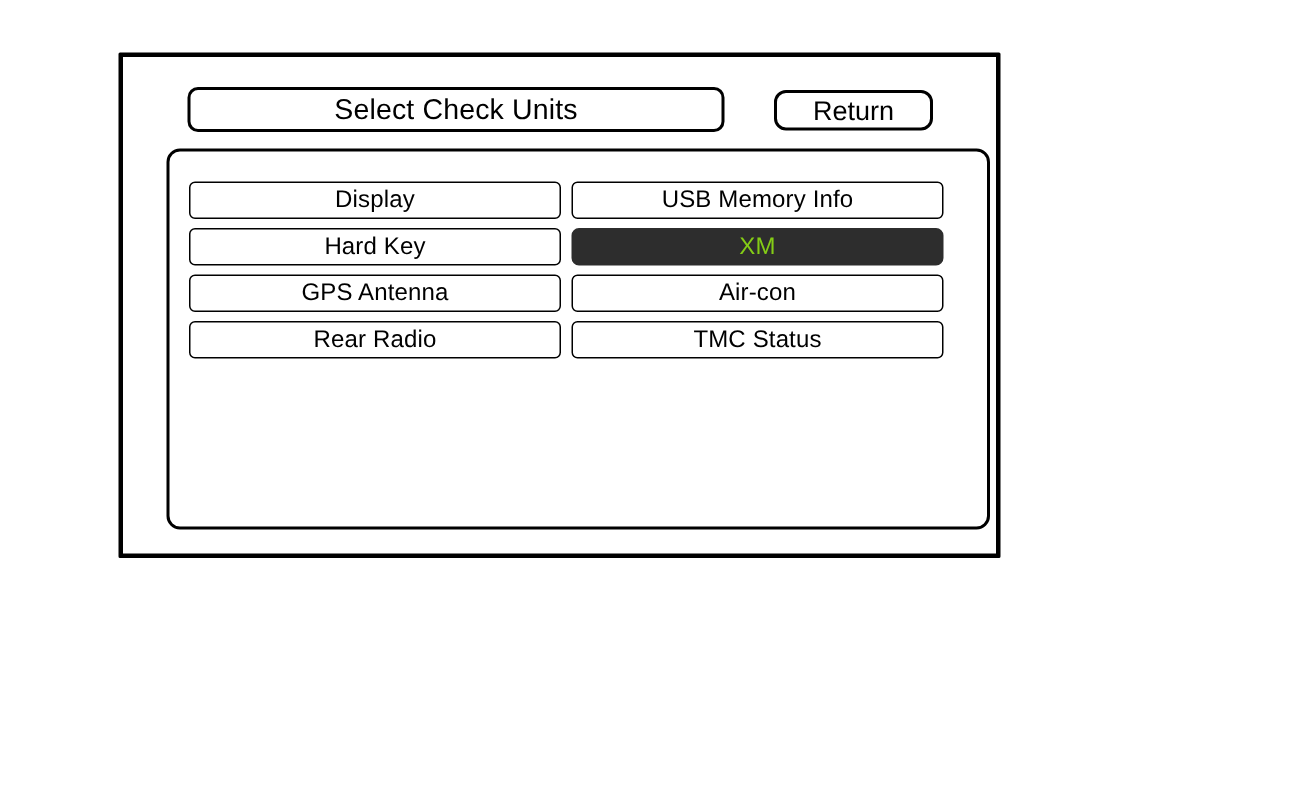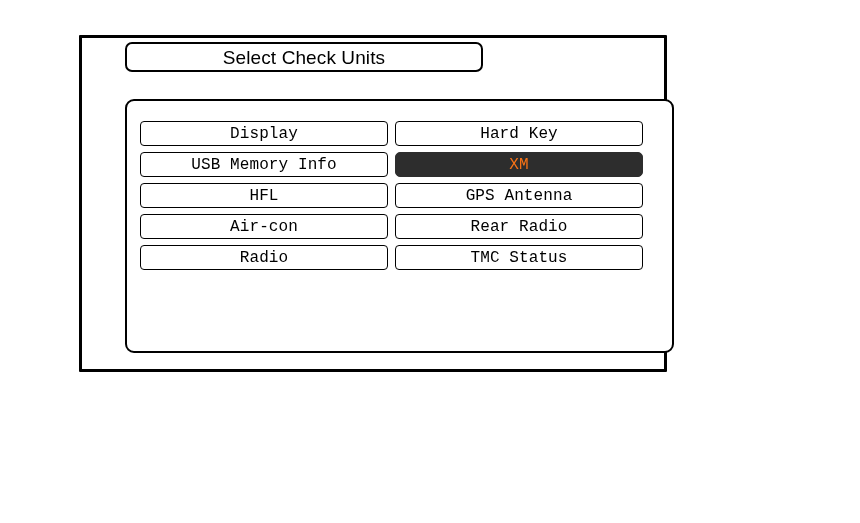--- a/index.html
+++ b/index.html
@@ -26,21 +26,21 @@
     box-sizing: border-box;
     border: 3px solid #000000;
     background: #ffffff;
     border-radius: 1px;
   }
 
   
   #title-bar {
     position: absolute;
     left: 43px;
-    top: 4px;
+    top: 20px;
     width: 358px;
     height: 30px;
     box-sizing: border-box;
     border: 2.5px solid #000000;
     border-radius: 7px;
     background: #ffffff;
     display: flex;
     align-items: center;
     justify-content: center;
   }
@@ -70,29 +70,28 @@
   #return-button .label {
     font-size: 18px;
     color: #000000;
     line-height: 1;
     white-space: nowrap;
   }
 
   
   #list-panel {
     position: absolute;
-    left: 43px;
+    left: 29px;
     top: 61px;
     width: 549px;
     height: 254px;
     box-sizing: border-box;
     border: 2.5px solid #000000;
     border-radius: 9px;
     background: #ffffff;
-    font-family: Liberation Mono, monospace;
   }
 
   #unit-grid {
     position: absolute;
     left: 13px;
     top: 20px;
     width: 503px;
     display: grid;
     grid-template-columns: 248px 248px;
     column-gap: 7px;
@@ -118,61 +117,58 @@
     white-space: nowrap;
     letter-spacing: 0.1px;
   }
 
   .unit-button.disabled {
     background: #2d2d2d;
     border-color: #2d2d2d;
     border-radius: 5px;
   }
   .unit-button.disabled .label {
-    color: #f97316;
+    color: #84cc16;
   }
 </style>
 </head>
 <body>
 
 <div id="device-frame">
 
   <div id="title-bar">
     <span class="label">Select Check Units</span>
   </div>
 
+  <div id="return-button">
+    <span class="label">Return</span>
+  </div>
 
   <div id="list-panel">
     <div id="unit-grid">
         <div class="unit-button">
           <span class="label">Display</span>
         </div>
         <div class="unit-button">
-          <span class="label">Hard Key</span>
+          <span class="label">USB Memory Info</span>
         </div>
         <div class="unit-button">
-          <span class="label">USB Memory Info</span>
+          <span class="label">Hard Key</span>
         </div>
         <div class="unit-button disabled">
           <span class="label">XM</span>
-        </div>
-        <div class="unit-button">
-          <span class="label">HFL</span>
         </div>
         <div class="unit-button">
           <span class="label">GPS Antenna</span>
         </div>
         <div class="unit-button">
           <span class="label">Air-con</span>
         </div>
         <div class="unit-button">
           <span class="label">Rear Radio</span>
         </div>
         <div class="unit-button">
-          <span class="label">Radio</span>
-        </div>
-        <div class="unit-button">
           <span class="label">TMC Status</span>
         </div>
       </div>
   </div>
 
 </div>
 
 </body></html>

